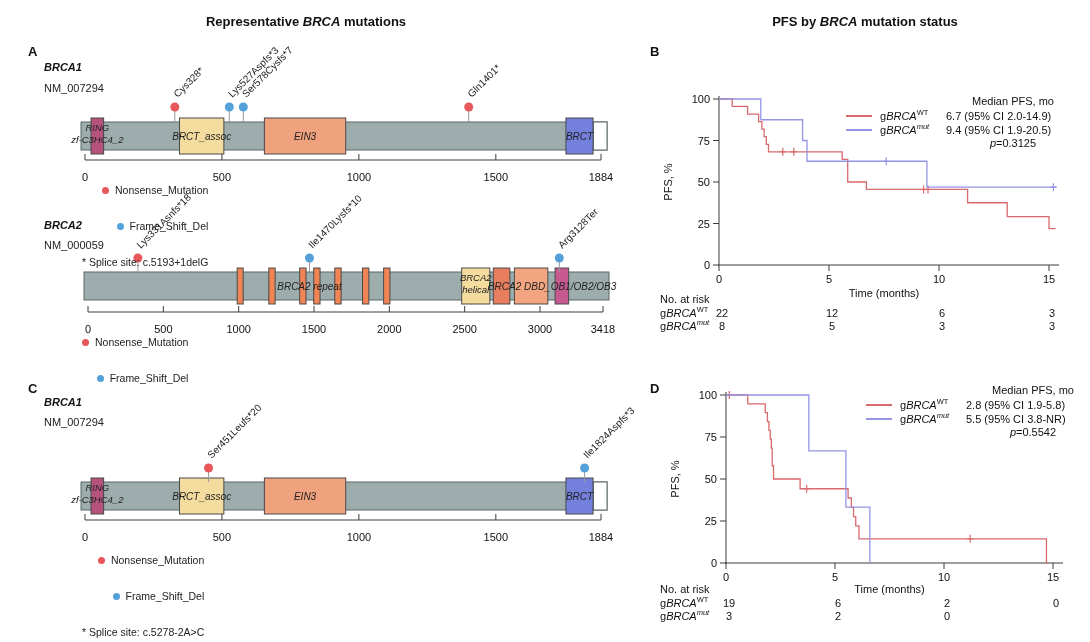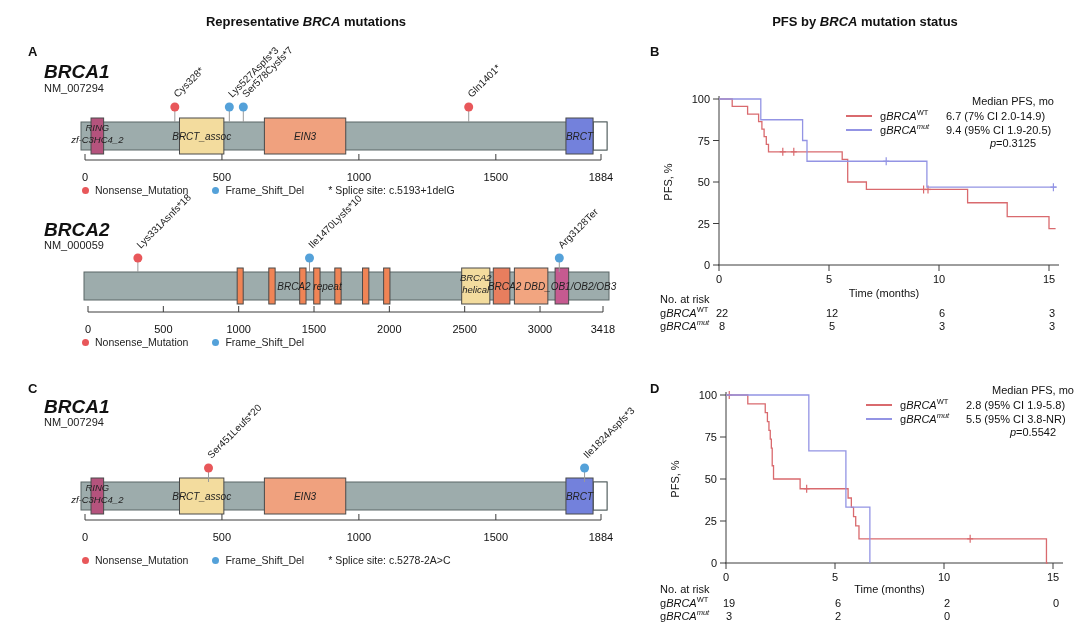--- a/index.html
+++ b/index.html
@@ -4,23 +4,23 @@
 <style>
   html,body{margin:0;padding:0;background:#fff;}
   #fig{position:relative;width:1090px;height:642px;background:#ffffff;
        font-family:"Liberation Sans",sans-serif;overflow:hidden;color:#111;}
   #canvas{position:absolute;left:0;top:0;}
   svg text{font-family:"Liberation Sans",sans-serif;}
   .fig-title{position:absolute;top:14px;font-weight:700;font-size:13px;text-align:center;color:#111;}
   #title-left{left:0;width:612px;}
   #title-right{left:640px;width:450px;}
   .letter{position:absolute;font-weight:700;font-size:13px;color:#111;}
-  .gene{position:absolute;font-style:italic;font-weight:700;font-size:19px;color:#111;}
+  .gene{position:absolute;font-style:italic;font-weight:700;font-size:11px;color:#111;}
   .nm{position:absolute;font-size:11px;color:#222;}
-  .track-legend{position:absolute;display:flex;align-items:flex-end;gap:24px;font-size:10.5px;color:#222;white-space:nowrap;}
+  .track-legend{position:absolute;display:flex;align-items:flex-end;gap:24px;font-size:10.5px;color:#222;white-space:nowrap;flex-direction:column;}
   .tl-item{display:flex;align-items:center;gap:6px;}
   .tl-dot{width:7px;height:7px;border-radius:50%;display:inline-block;}
   .km-legend{position:absolute;font-size:11px;color:#111;white-space:nowrap;}
   .kml-header{margin-left:100px;width:134px;text-align:center;height:14px;}
   .kml-row{display:flex;align-items:center;height:14px;}
   .kml-line{width:26px;height:2px;margin-right:8px;display:inline-block;}
   .kml-label{width:66px;display:inline-block;}
   .kml-label i{font-style:italic;}
   sup{font-size:7.5px;line-height:0;}
   sup.it{font-style:italic;}
@@ -219,21 +219,21 @@
   <div class="gene" style="left:44px;top:219px">BRCA2</div>
   <div class="nm" style="left:44px;top:239px">NM_000059</div>
   <div class="gene" style="left:44px;top:396px">BRCA1</div>
   <div class="nm" style="left:44px;top:416px">NM_007294</div>
 
   <div class="km-legend" style="left:846px;top:95px">
     <div class="kml-header">Median PFS, mo</div>
     <div class="kml-row">
       <span class="kml-line" style="background: rgb(217, 106, 110);"></span>
       <span class="kml-label"><span>g</span><i>BRCA</i><sup>WT</sup></span>
-      <span>6.7 (7% CI 2.0-14.9)</span>
+      <span>6.7 (95% CI 2.0-14.9)</span>
     </div>
     <div class="kml-row">
       <span class="kml-line" style="background: rgb(147, 148, 228);"></span>
       <span class="kml-label"><span>g</span><i>BRCA</i><sup class="it">mut</sup></span>
       <span>9.4 (95% CI 1.9-20.5)</span>
     </div>
     <div class="kml-p"><i>p</i><span>=0.3125</span></div>
   </div>
 
   <div class="km-legend" style="left:866px;top:384px">

